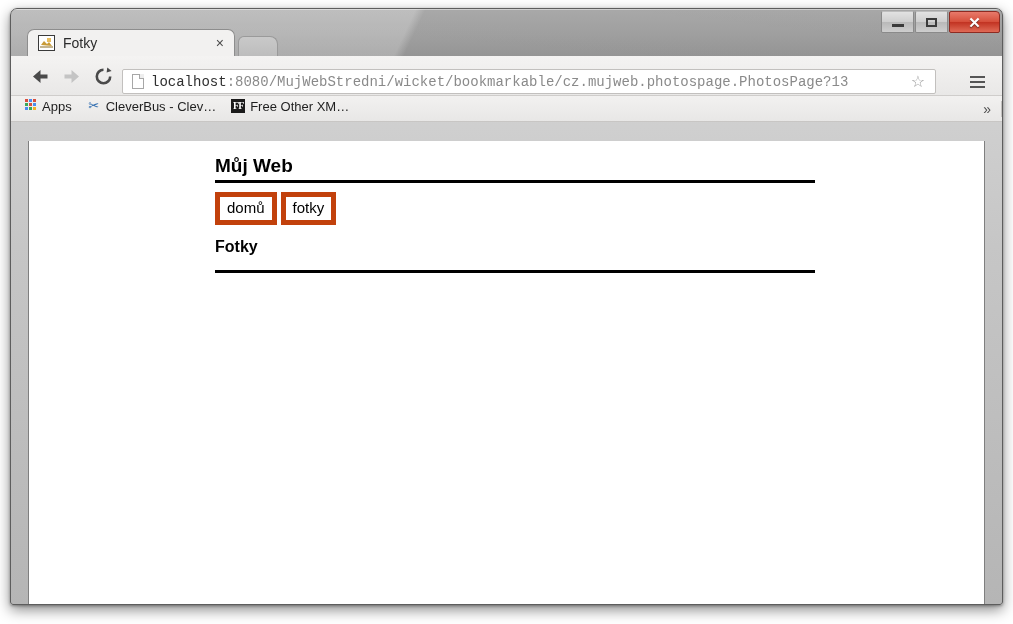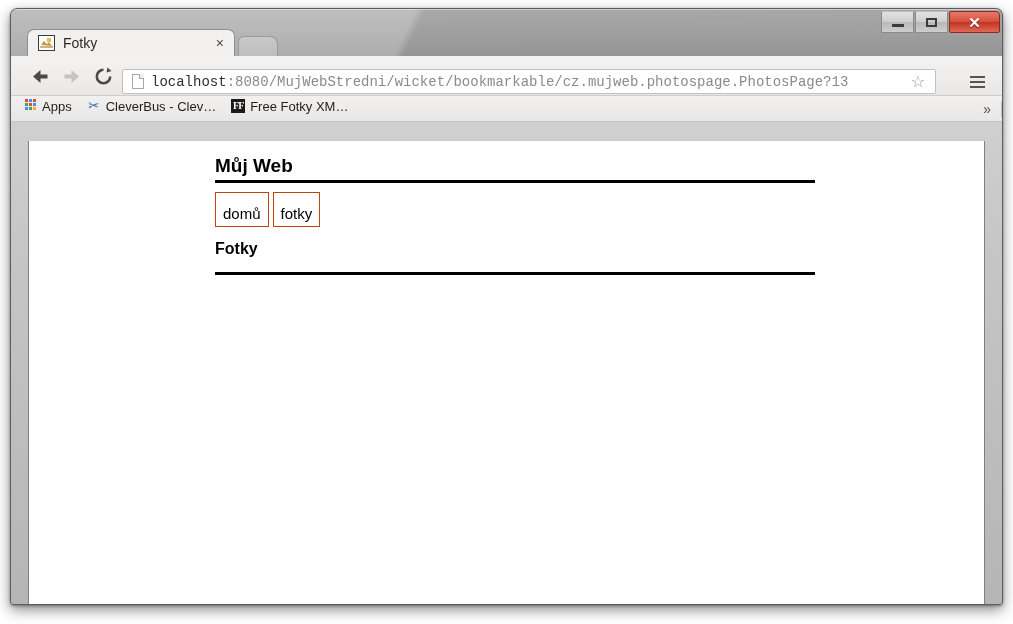--- a/index.html
+++ b/index.html
@@ -441,22 +441,22 @@
     border-top: 3px solid #000000;
     margin: 3px 0 0 0;
     width: 600px;
   }
   #navbar {
     margin-top: 9px;
     display: flex;
     gap: 4px;
   }
   .navitem {
-    border: 1px solid #c2410c;
-    padding: 12px 7px 3px 7px;
+    border: 5px solid #c2410c;
+    padding: 2px 7px 3px 7px;
     font-family: "Liberation Sans", sans-serif;
     font-size: 15px;
     color: #000000;
     background: #ffffff;
     line-height: 18px;
     cursor: pointer;
   }
   .h-sub {
     font-family: "Liberation Sans", sans-serif;
     font-size: 16px;
@@ -564,21 +564,21 @@
 
 
       <div class="bm">
         <span class="sc-icon">✂</span>
         <span class="bm-label">CleverBus - Clev…</span>
       </div>
 
 
       <div class="bm">
         <span class="ff-icon">FF</span>
-        <span class="bm-label">Free Fotky XM…</span>
+        <span class="bm-label">Free Other XM…</span>
       </div>
 
       <span id="bm-overflow">»</span>
       <span id="bm-sep"></span>
 
     </div>
 
     <div id="viewport">
       <div id="page">
         <div id="content">

